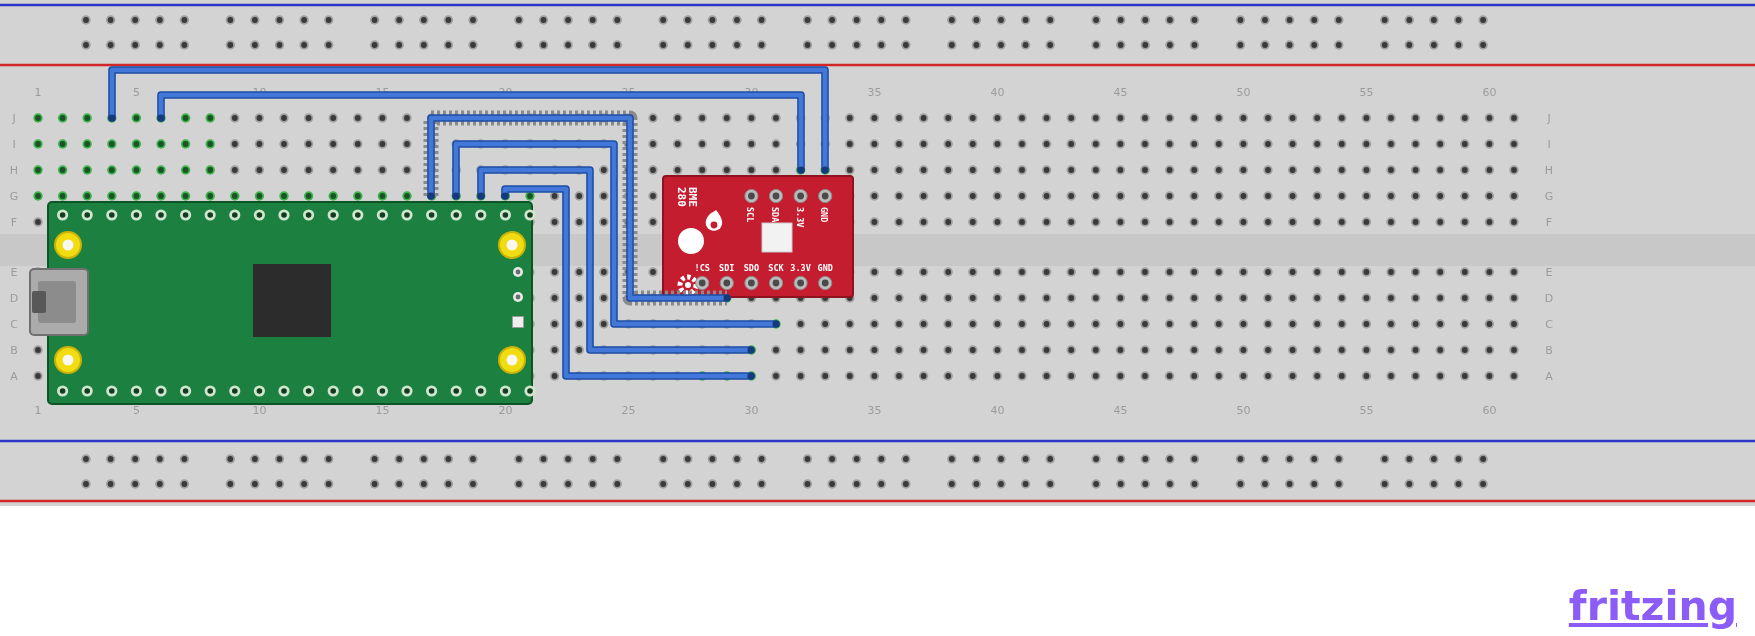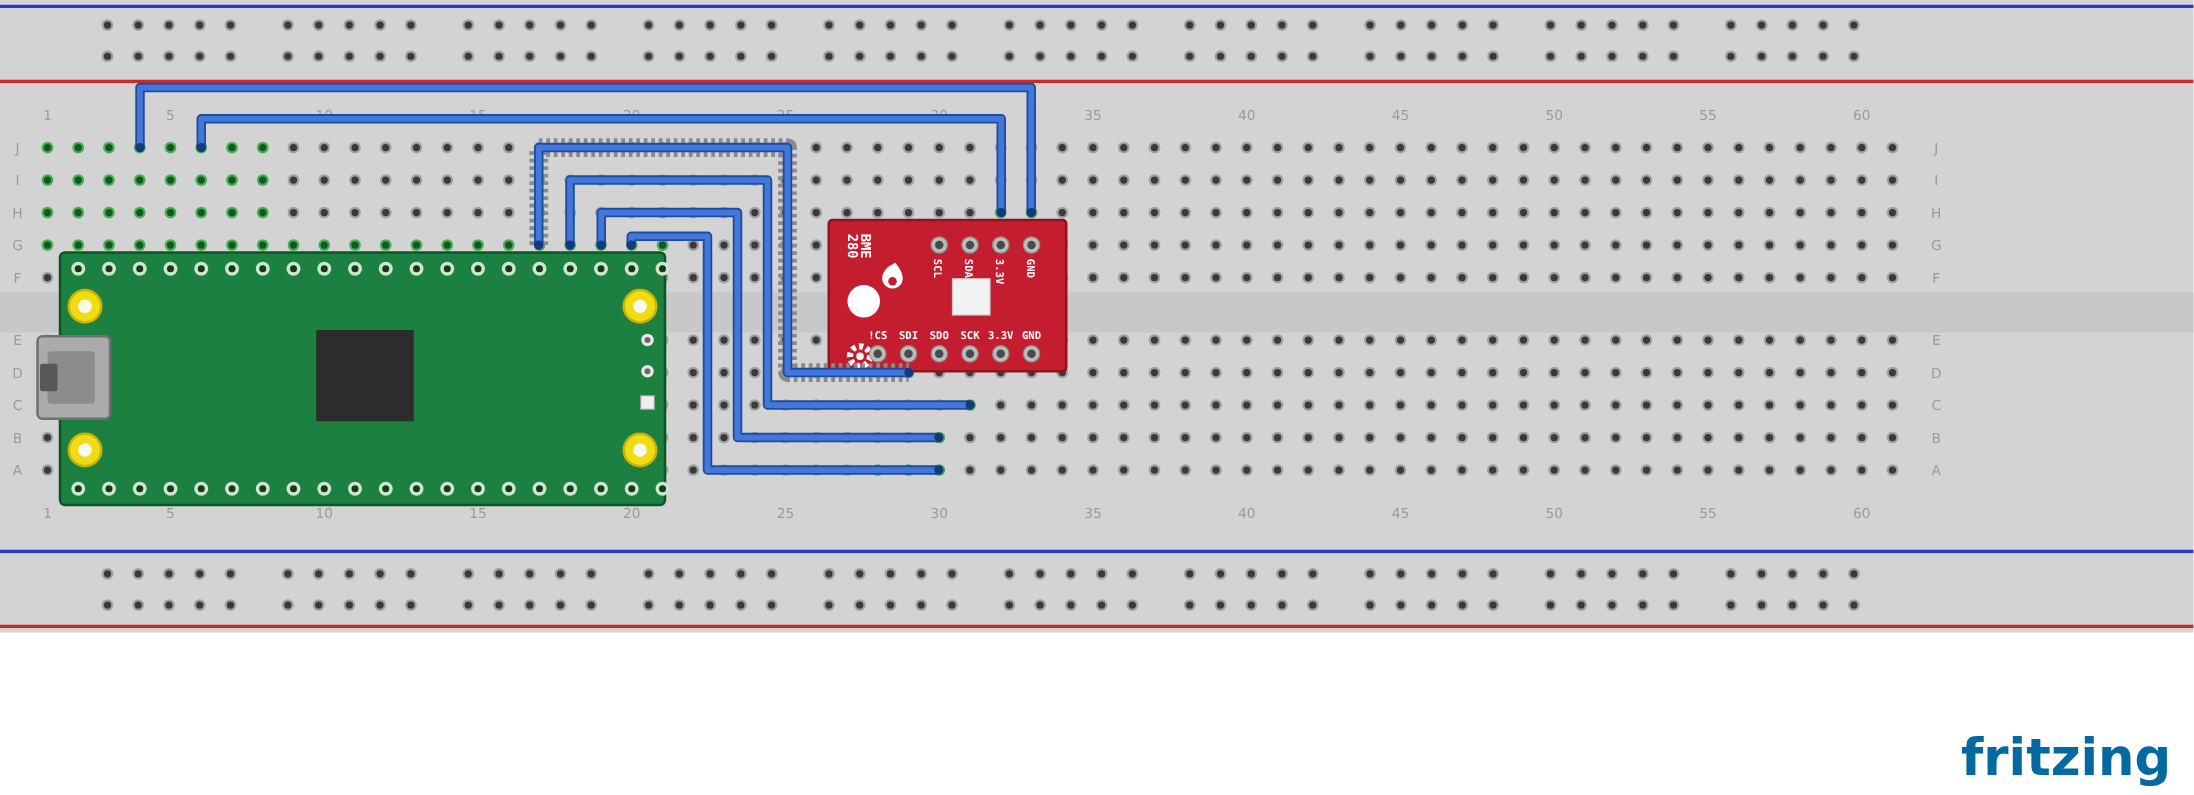--- a/index.html
+++ b/index.html
@@ -1,20 +1,20 @@
 <!DOCTYPE html>
 <html><head>
 <meta charset="utf-8">
 <style>
   html,body{margin:0;padding:0;background:#ffffff;}
   .stage{position:relative;width:1755px;height:636px;background:#ffffff;overflow:hidden;
          font-family:"DejaVu Sans",sans-serif;}
   .stage svg{position:absolute;left:0;top:0;display:block;}
   .fritzing-logo{position:absolute;right:18px;top:582px;font-size:41px;font-weight:bold;
-(letter-spacing:0)    letter-spacing:-1px;color:#0369a1;font-family:"DejaVu Sans",sans-serif;}
+(letter-spacing:0)    letter-spacing:-1px;color:#8b5cf6;font-family:"DejaVu Sans",sans-serif;text-decoration:underline;}
 </style>
 </head>
 <body>
 
 <div class="stage">
   <svg id="board" width="1755" height="636" viewBox="0 0 1755 636">
       <rect x="0" y="0" width="1755" height="506" fill="#d3d3d3"></rect>
       <rect x="0" y="234" width="1755" height="32" fill="#c8c8c8"></rect>
       <line x1="0" y1="5" x2="1755" y2="5" stroke="#2d35c8" stroke-width="2.6"></line>
       <line x1="0" y1="65" x2="1755" y2="65" stroke="#d22727" stroke-width="2.6"></line>

